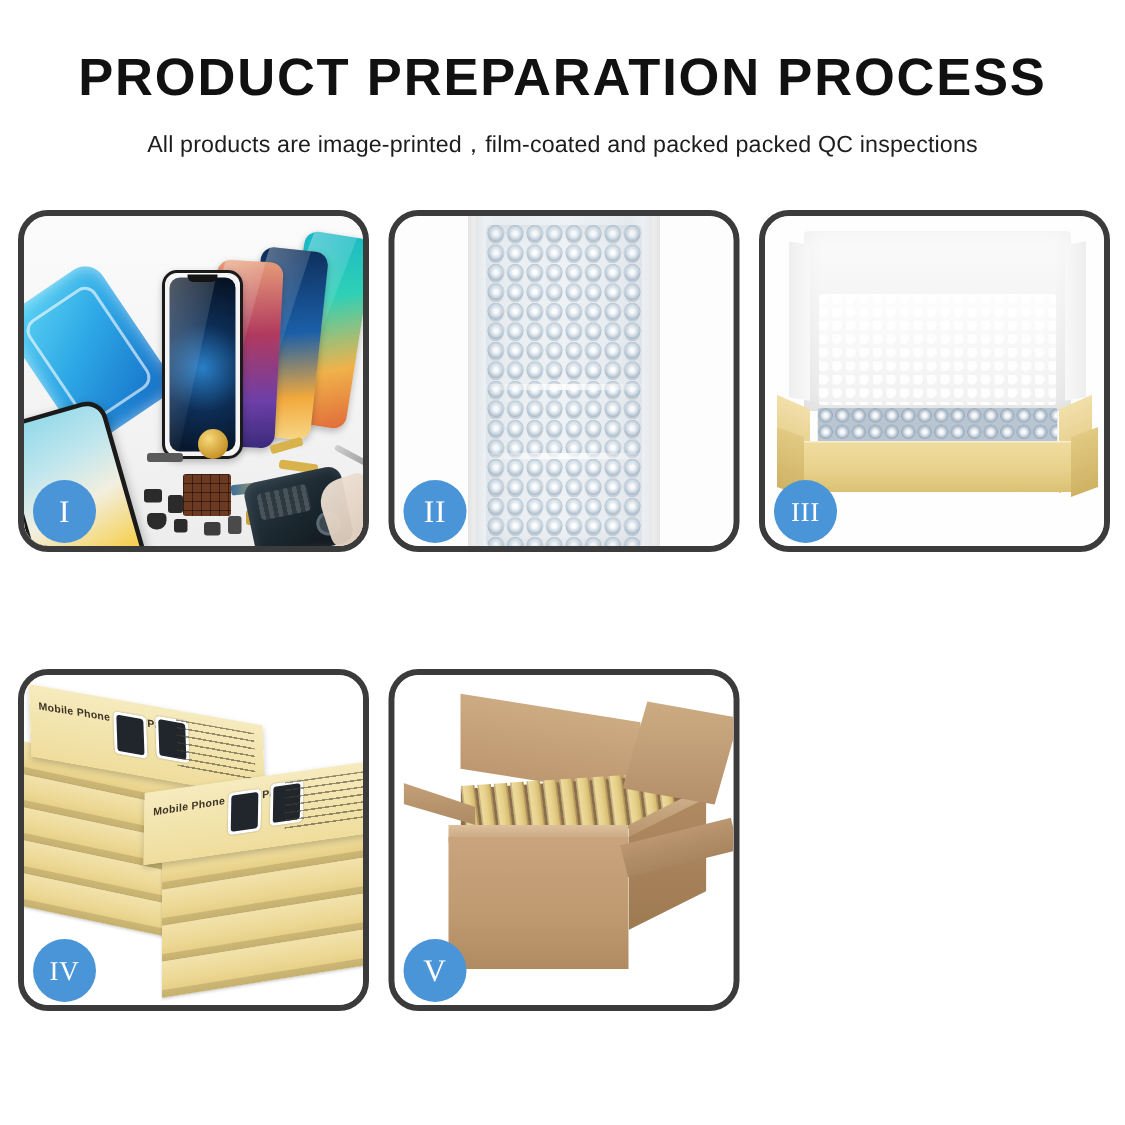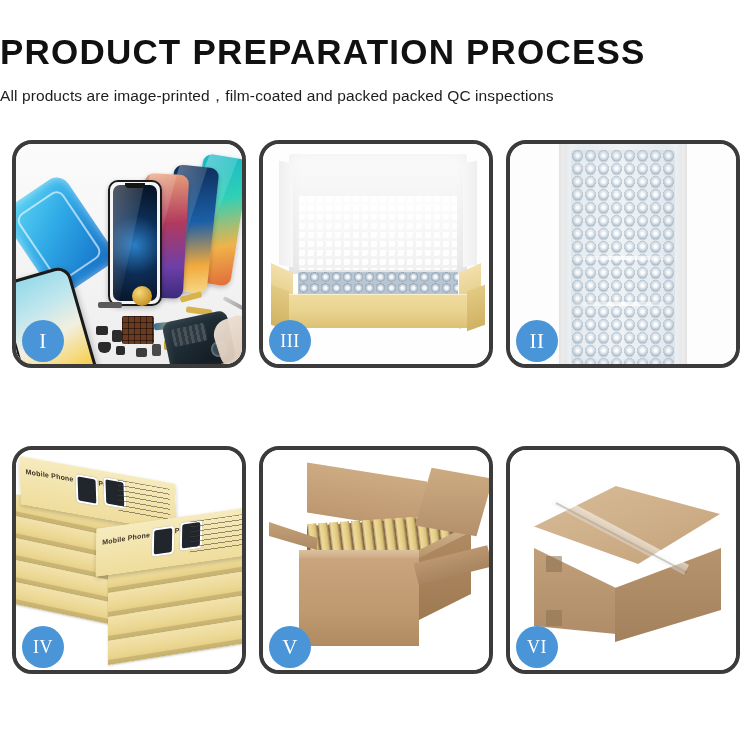--- a/index.html
+++ b/index.html
@@ -12,21 +12,21 @@
     height: 750px;
     overflow: hidden;
     font-family: "Liberation Sans", sans-serif;
     position: relative;
   }
 
   
   .header {
     width: 750px;
     padding-top: 34px;
-    text-align: left;
+    text-align: center;
   }
   .title {
     font-family: "Liberation Sans", sans-serif;
     font-size: 35px;
     font-weight: 700;
     color: #111111;
     letter-spacing: 1.2px;
     line-height: 1;
     margin: 0;
     white-space: nowrap;
@@ -523,42 +523,42 @@
         <div class="backplate"></div>
         <div class="tweezers"></div>
         <div class="hand"></div>
       </div>
     </div>
     <div class="badge">I</div>
   </div>
 
   <div class="panel">
     <div class="panel-inner">
+      <div class="p2-bg"></div>
+      <div class="bw-sheet"></div>
+      <div class="bw-bubbles"></div>
+      <div class="bw-seam s1"></div>
+      <div class="bw-seam s2"></div>
+      <div class="bw-shadow-l"></div>
+      <div class="bw-shadow-r"></div>
+    </div>
+    <div class="badge">II</div>
+  </div>
+
+  <div class="panel">
+    <div class="panel-inner">
       <div class="p3-bg"></div>
       <div class="p3-lid"></div>
       <div class="p3-foam"></div>
       <div class="p3-bubbleitem"></div>
       <div class="p3-flapL"></div>
       <div class="p3-flapR"></div>
       <div class="p3-front"></div>
     </div>
     <div class="badge small-text">III</div>
-  </div>
-
-  <div class="panel">
-    <div class="panel-inner">
-      <div class="p2-bg"></div>
-      <div class="bw-sheet"></div>
-      <div class="bw-bubbles"></div>
-      <div class="bw-seam s1"></div>
-      <div class="bw-seam s2"></div>
-      <div class="bw-shadow-l"></div>
-      <div class="bw-shadow-r"></div>
-    </div>
-    <div class="badge">II</div>
   </div>
 
   <div class="panel">
     <div class="panel-inner">
       <div class="p4-bg"></div>
       <div class="stack">
         <div class="kbox kb-l kb-l1">
             <div class="kb-edge"></div>
           </div>
         <div class="kbox kb-l kb-l2">
@@ -641,28 +641,14 @@
       <div class="v-rim-front"></div>
       <div class="v-side"></div>
       <div class="v-front"></div>
       <div class="v-flap-left"></div>
       <div class="v-flap-right"></div>
       <div class="v-flap-frontlow"></div>
     </div>
     <div class="badge">V</div>
   </div>
 
-  <div class="panel">
-    <div class="panel-inner">
-      <div class="p6-bg"></div>
-      <div class="s-wrap"></div>
-      <div class="s-top"></div>
-      <div class="s-left"></div>
-      <div class="s-right"></div>
-      <div class="s-seamline"></div>
-      <div class="s-tape"></div>
-      <div class="s-label-a"></div>
-      <div class="s-label-b"></div>
-    </div>
-    <div class="badge small-text">VI</div>
-  </div>
 
 </div>
 
 </body></html>

